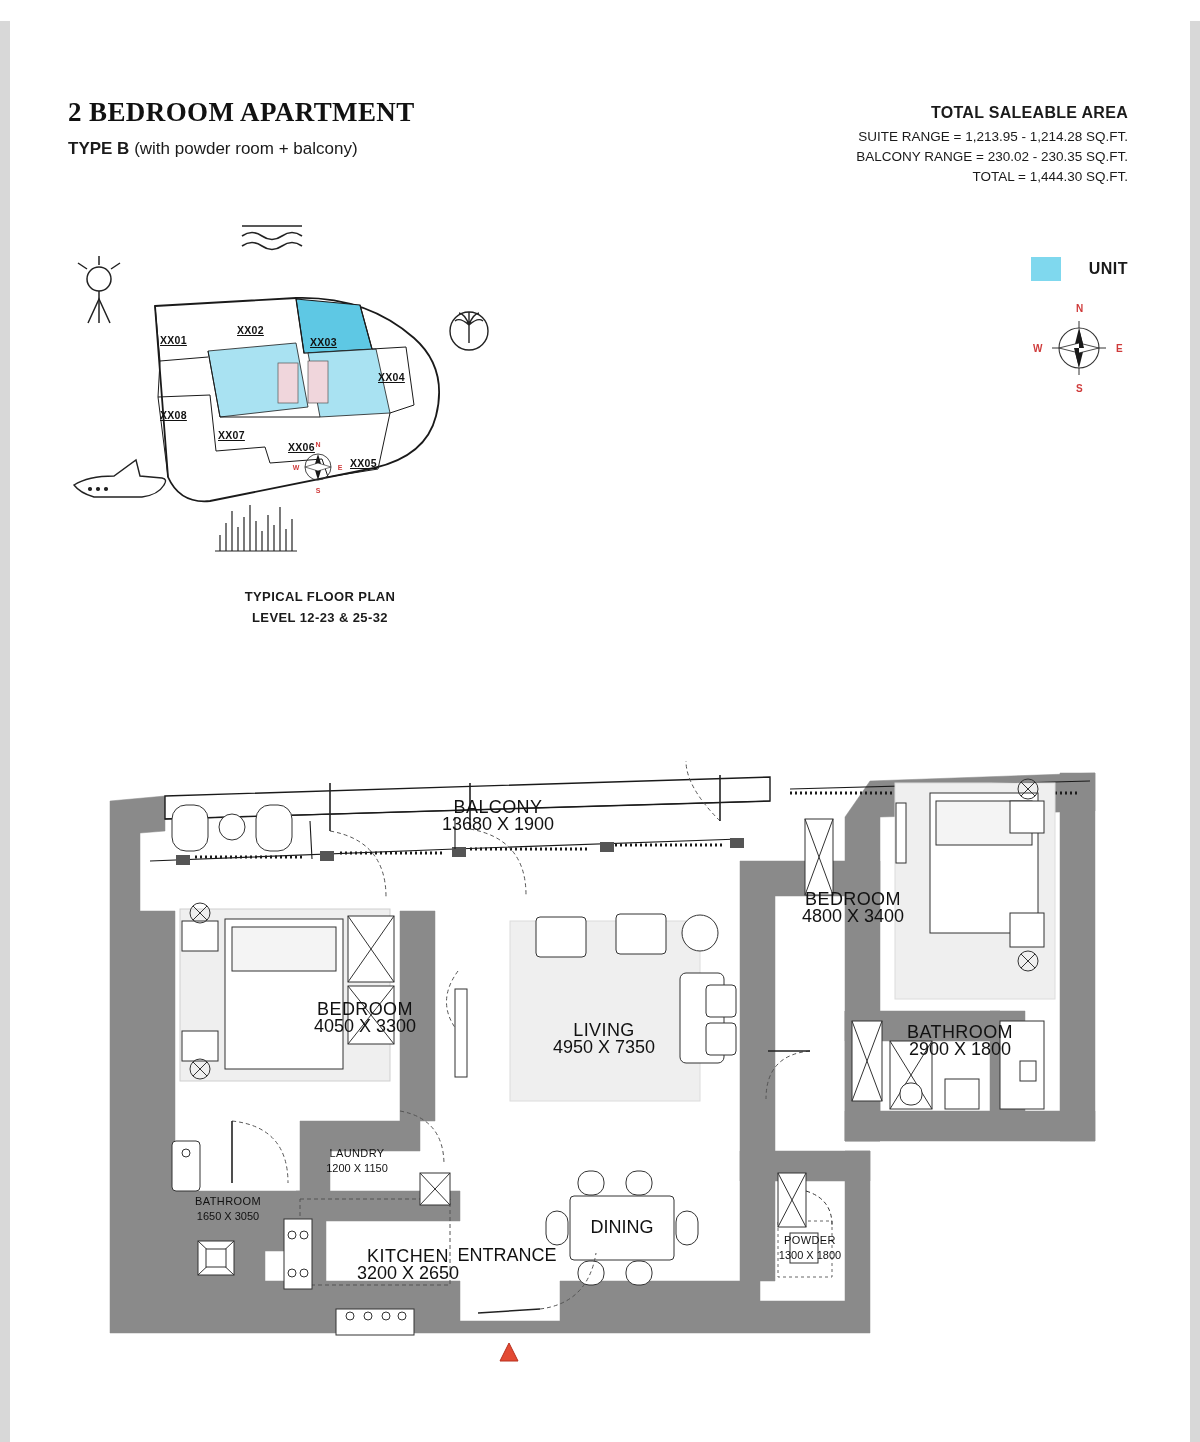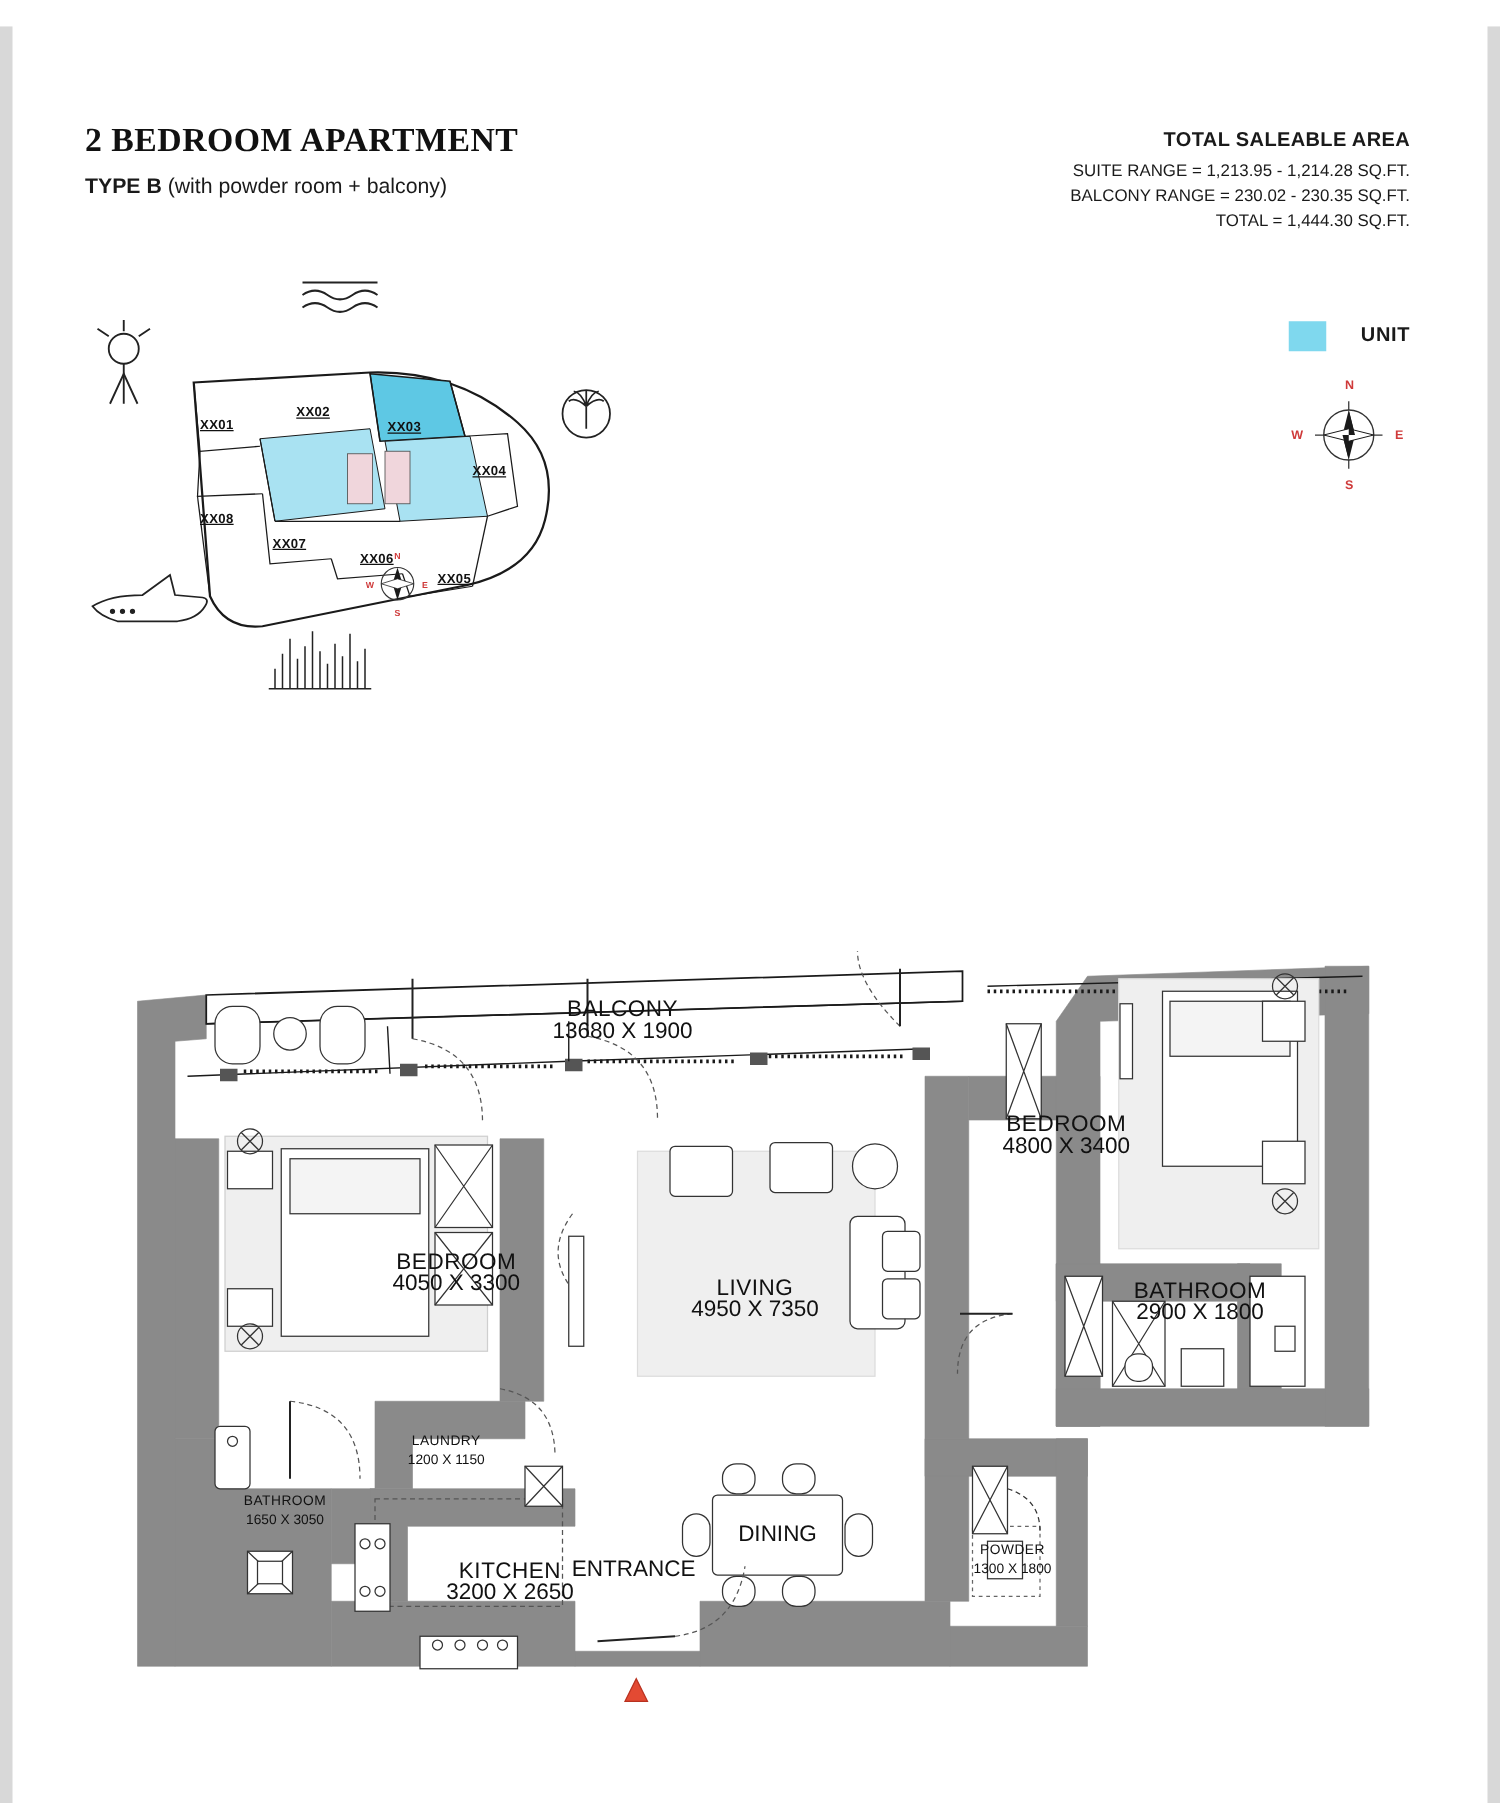--- a/index.html
+++ b/index.html
@@ -270,20 +270,24 @@
     
     <span class="kp-label" style="left:100px; top:133px;">XX01</span>
     <span class="kp-label" style="left:177px; top:123px;">XX02</span>
     <span class="kp-label" style="left:250px; top:135px;">XX03</span>
     <span class="kp-label" style="left:318px; top:170px;">XX04</span>
     <span class="kp-label" style="left:290px; top:256px;">XX05</span>
     <span class="kp-label" style="left:228px; top:240px;">XX06</span>
     <span class="kp-label" style="left:158px; top:228px;">XX07</span>
     <span class="kp-label" style="left:100px; top:208px;">XX08</span>
 
+    <div id="keyplan-caption">
+      <div>TYPICAL FLOOR PLAN</div>
+      <div>LEVEL 12-23 &amp; 25-32</div>
+    </div>
   </div>
 
   <div id="floorplan">
     <svg viewBox="0 0 1200 720" width="1200" height="720">
 
       <g fill="#8a8a8a" stroke="#8a8a8a" stroke-width="0.5">
 
         <path d="M110 80 L165 75 L165 110 L140 112 L140 612 L110 612 z"></path>
 
         <path d="M140 190 L175 190 L175 430 L140 430 z"></path>

